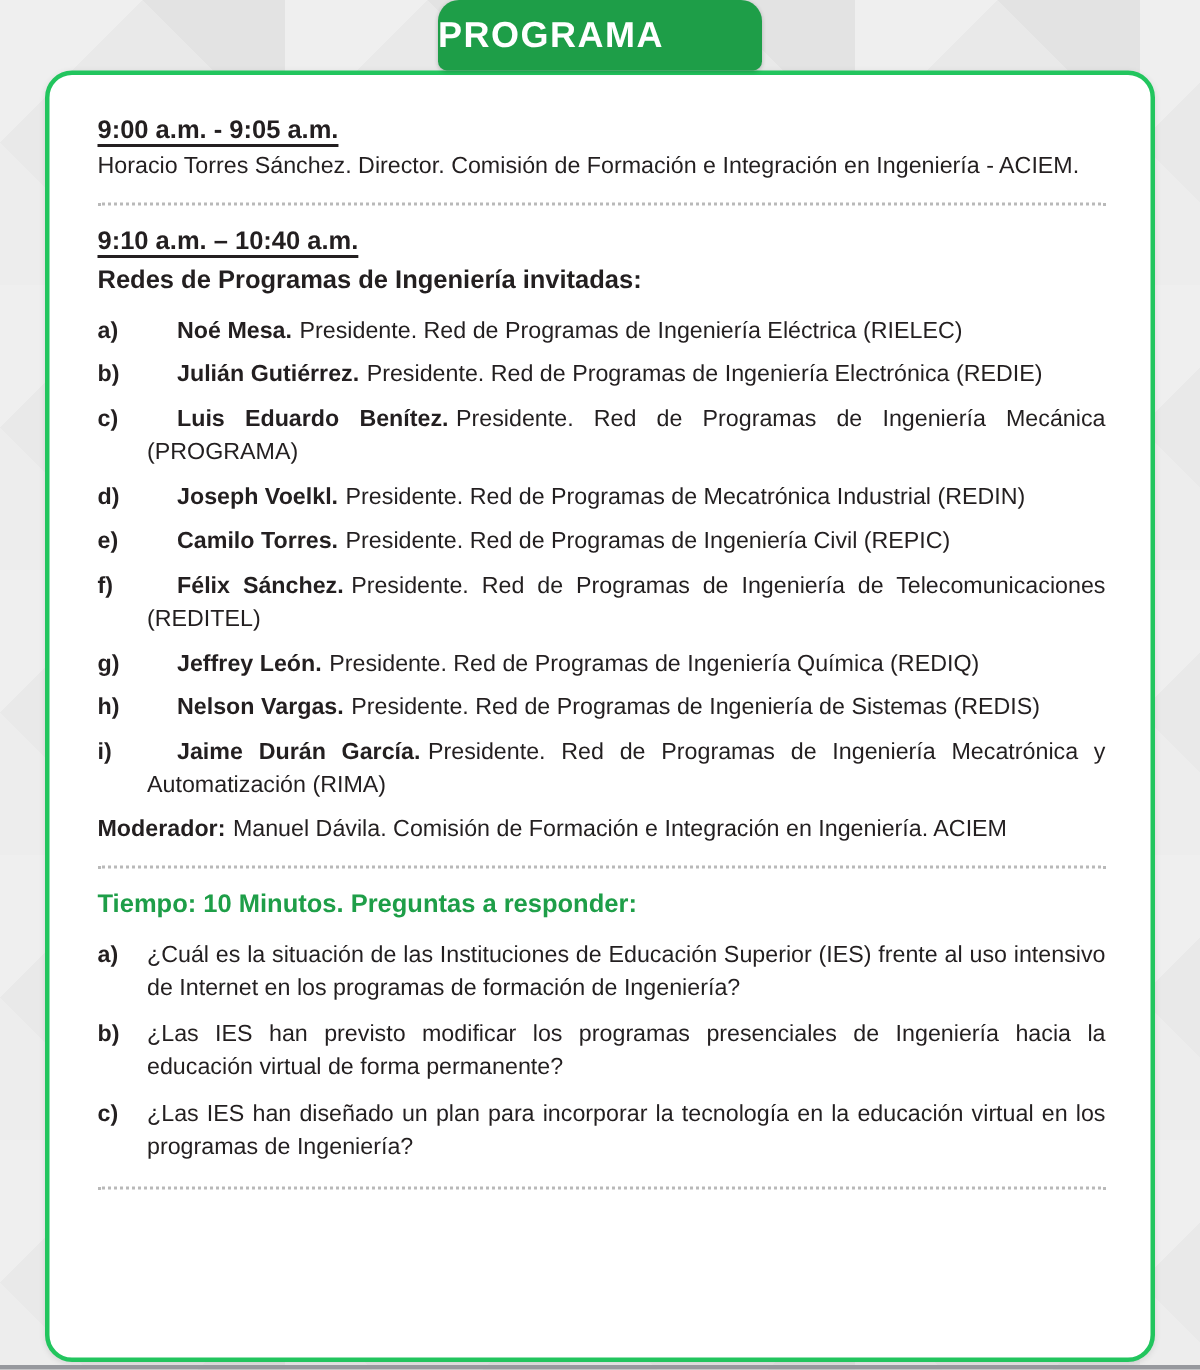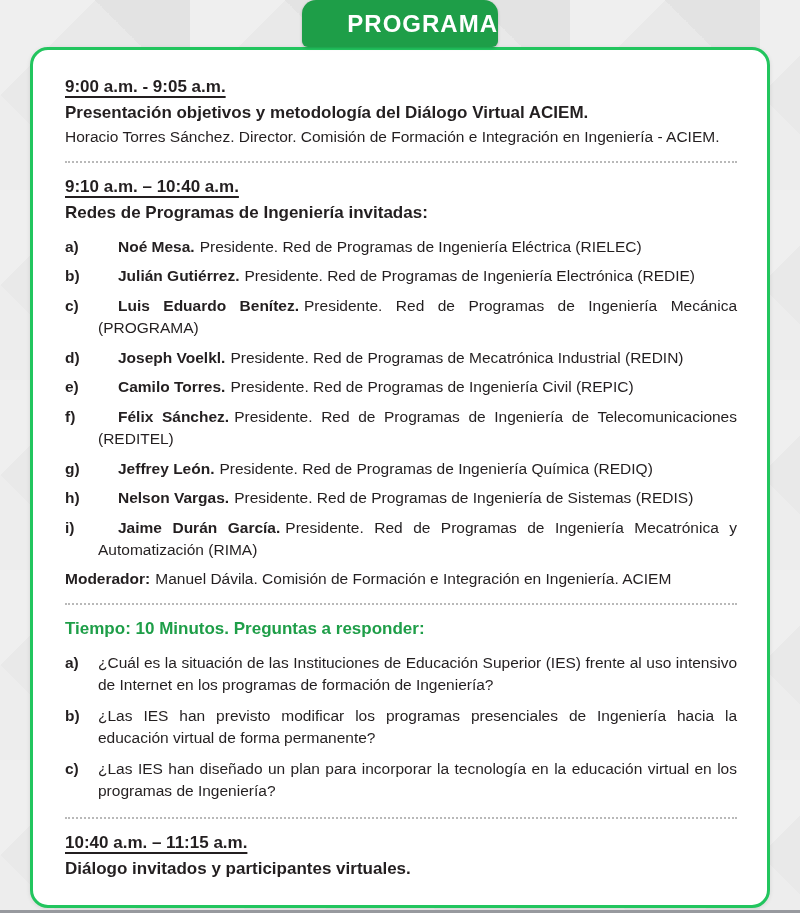--- a/index.html
+++ b/index.html
@@ -13,24 +13,24 @@
       linear-gradient(225deg, #e3e3e3 25%, transparent 25%),
       linear-gradient(45deg, #ededed 25%, transparent 25%),
       linear-gradient(315deg, #e5e5e5 25%, transparent 25%);
     background-size:190px 190px;
     position:relative;
     overflow:hidden;
   }
 
   .badge {
     position:absolute; top:0; left:50%; transform:translateX(-50%);
-    width:196px; height:47px;
+    width:216px; height:47px;
     background:#1e9e48;
     border-radius:14px 14px 6px 6px;
-    display:flex; align-items:center; justify-content:flex-end;
+    display:flex; align-items:center; justify-content:flex-start;
     color:#ffffff; font-weight:bold; font-size:24px; letter-spacing:1px;
     z-index:2;
     box-shadow:0 1px 3px rgba(0,0,0,.22);
   }
 
   .card {
     position:absolute; left:30px; right:30px; top:47px; bottom:5px;
     background:#ffffff;
     border:3px solid #22c55e;
     border-radius:18px;
@@ -73,21 +73,20 @@
 <body>
 
 <div class="badge">
   <span>PROGRAMA</span>
 </div>
 
 <div class="card">
 
   <div>
     <span class="time">9:00 a.m. - 9:05 a.m.</span>
-    <div class="sec-title">Presentación objetivos y metodología del Diálogo Virtual ACIEM.</div>
     <div class="speaker">Horacio Torres Sánchez. Director. Comisión de Formación e Integración en Ingeniería - ACIEM.</div>
   </div>
 
   <div class="divider"></div>
 
   <div>
     <span class="time">9:10 a.m. – 10:40 a.m.</span>
     <div class="sec-title">Redes de Programas de Ingeniería invitadas:</div>
 
     <div class="list">
@@ -152,20 +151,16 @@
       </div>
         <div class="item">
         <span class="letter">c)</span>
         <span class="text">¿Las IES han diseñado un plan para incorporar la tecnología en la educación virtual en los programas de Ingeniería?</span>
       </div>
       </div>
   </div>
 
   <div class="divider"></div>
 
-  <div>
-    <span class="time">10:40 a.m. – 11:15 a.m.</span>
-    <div class="sec-title">Diálogo invitados y participantes virtuales.</div>
-  </div>
 
 </div>
 
 <div class="bottom-bar"></div>
 
 </body></html>

